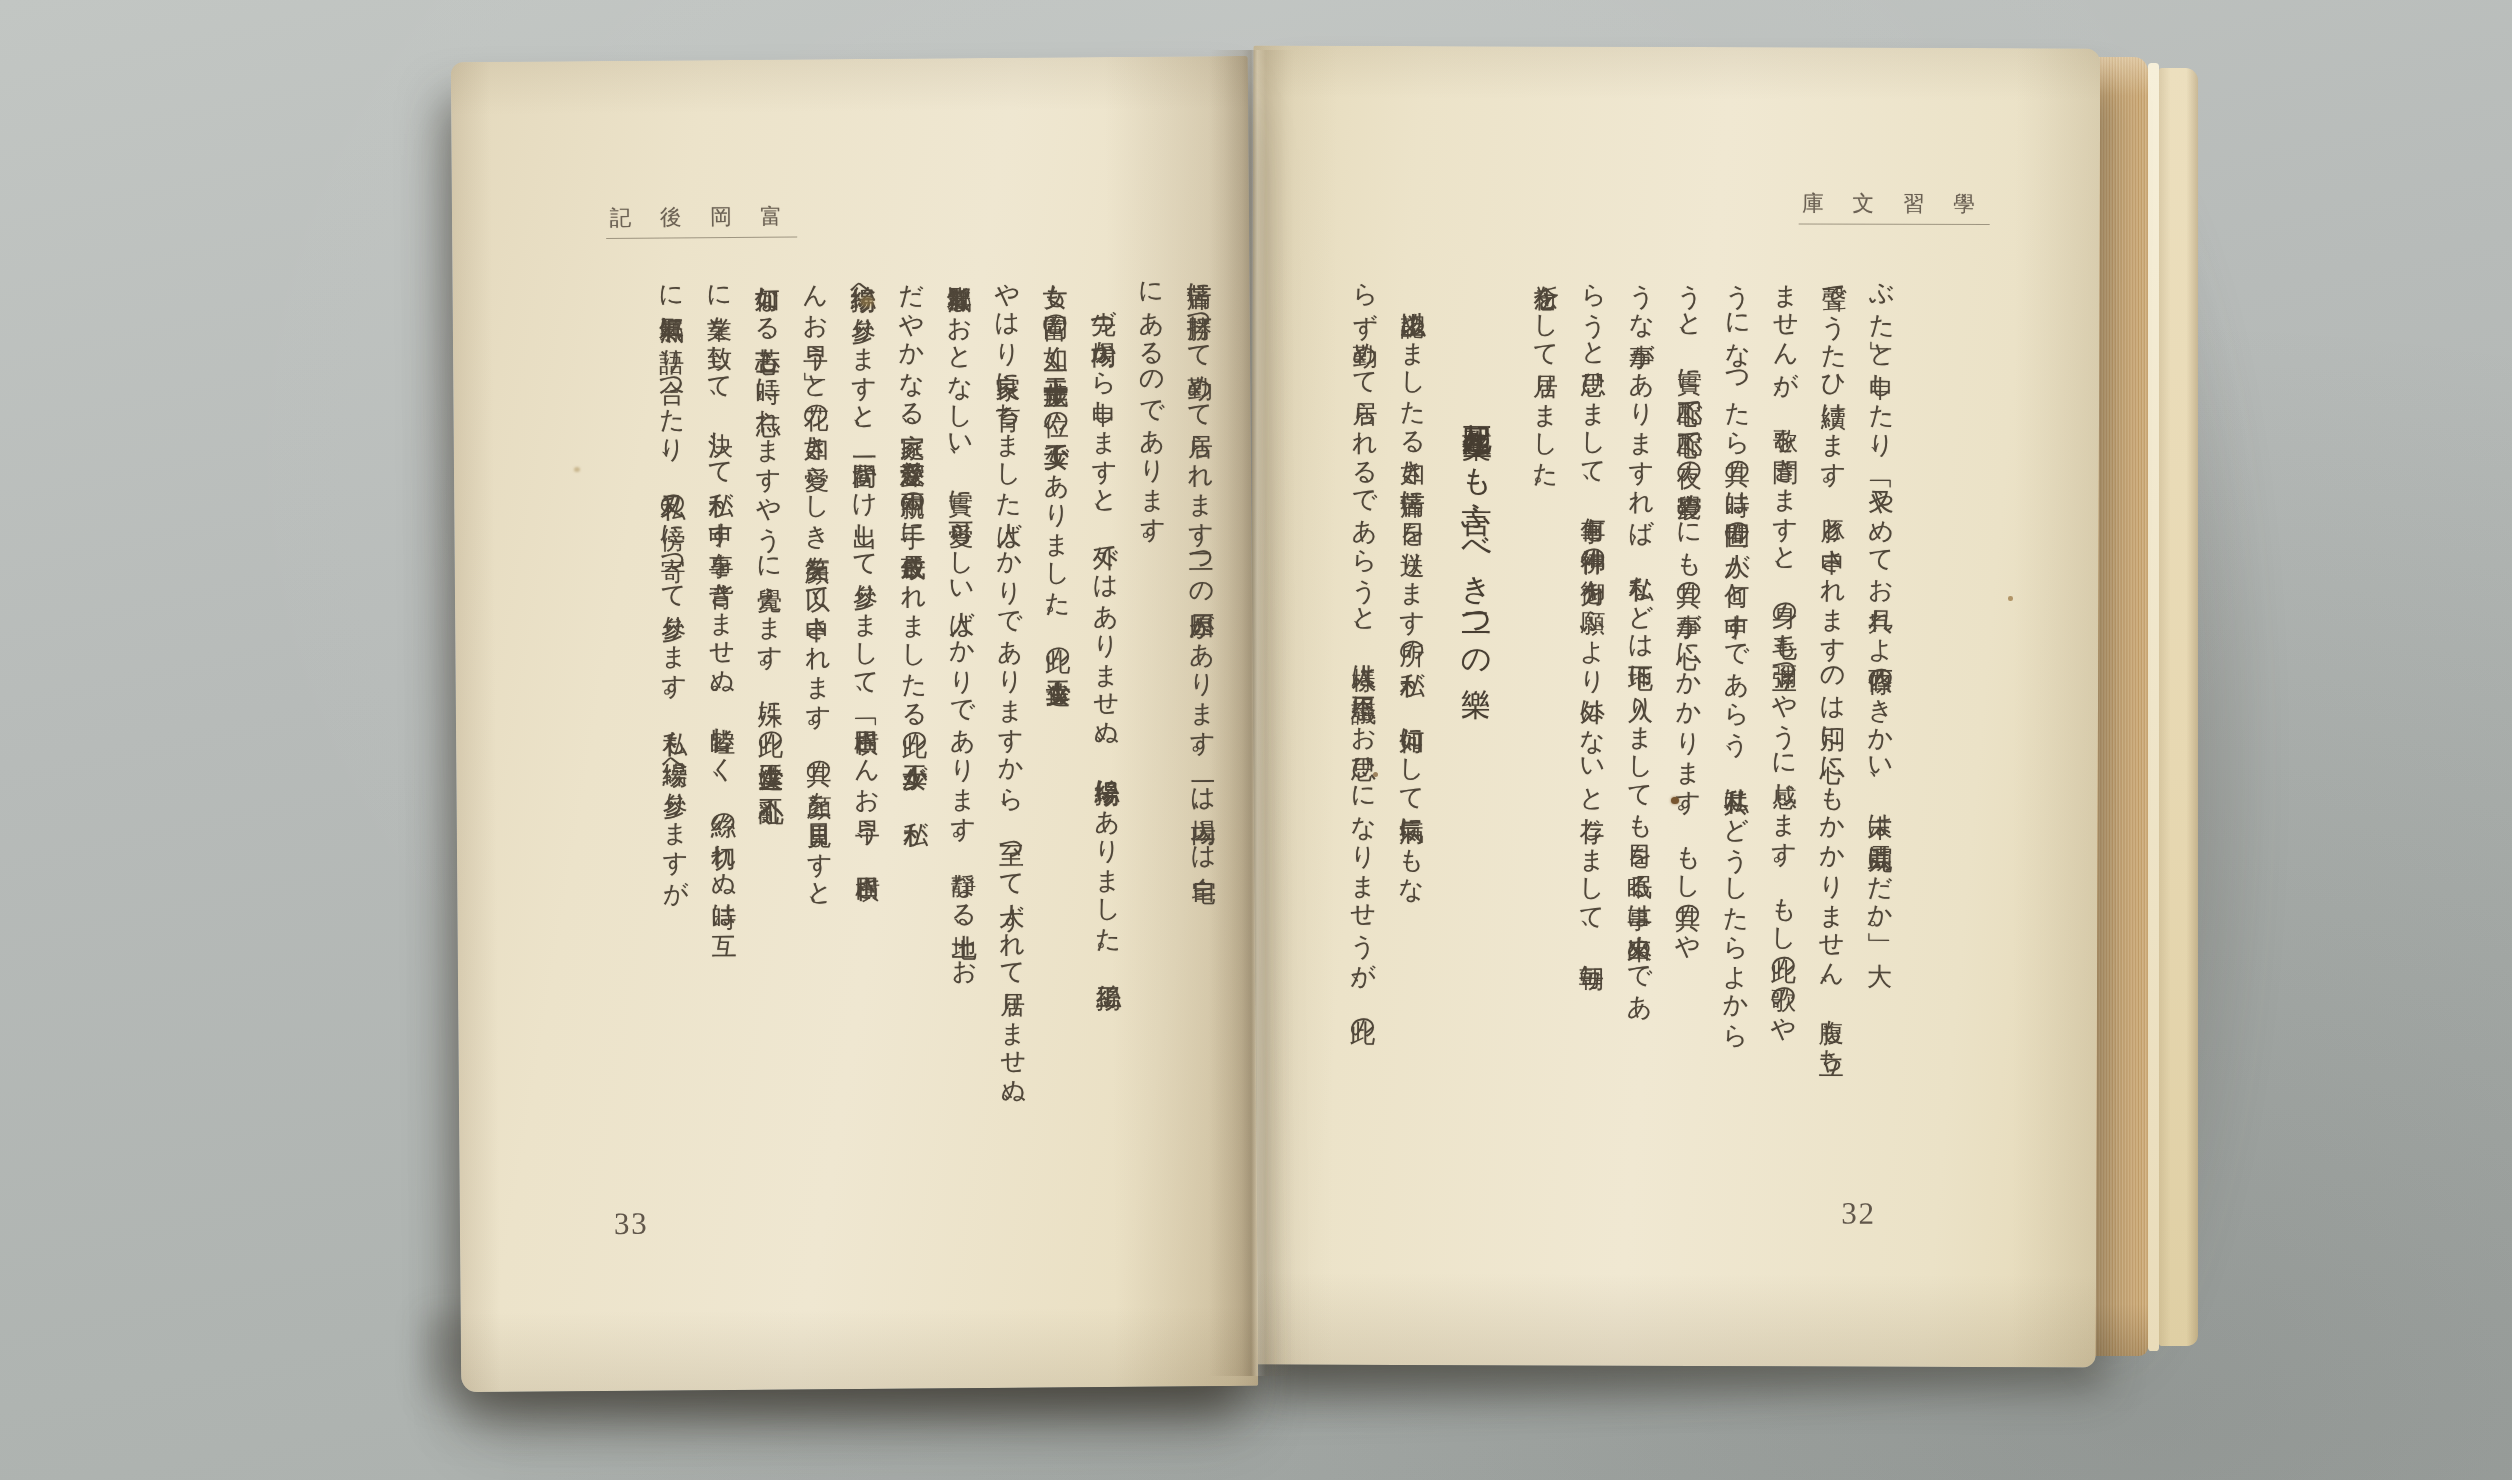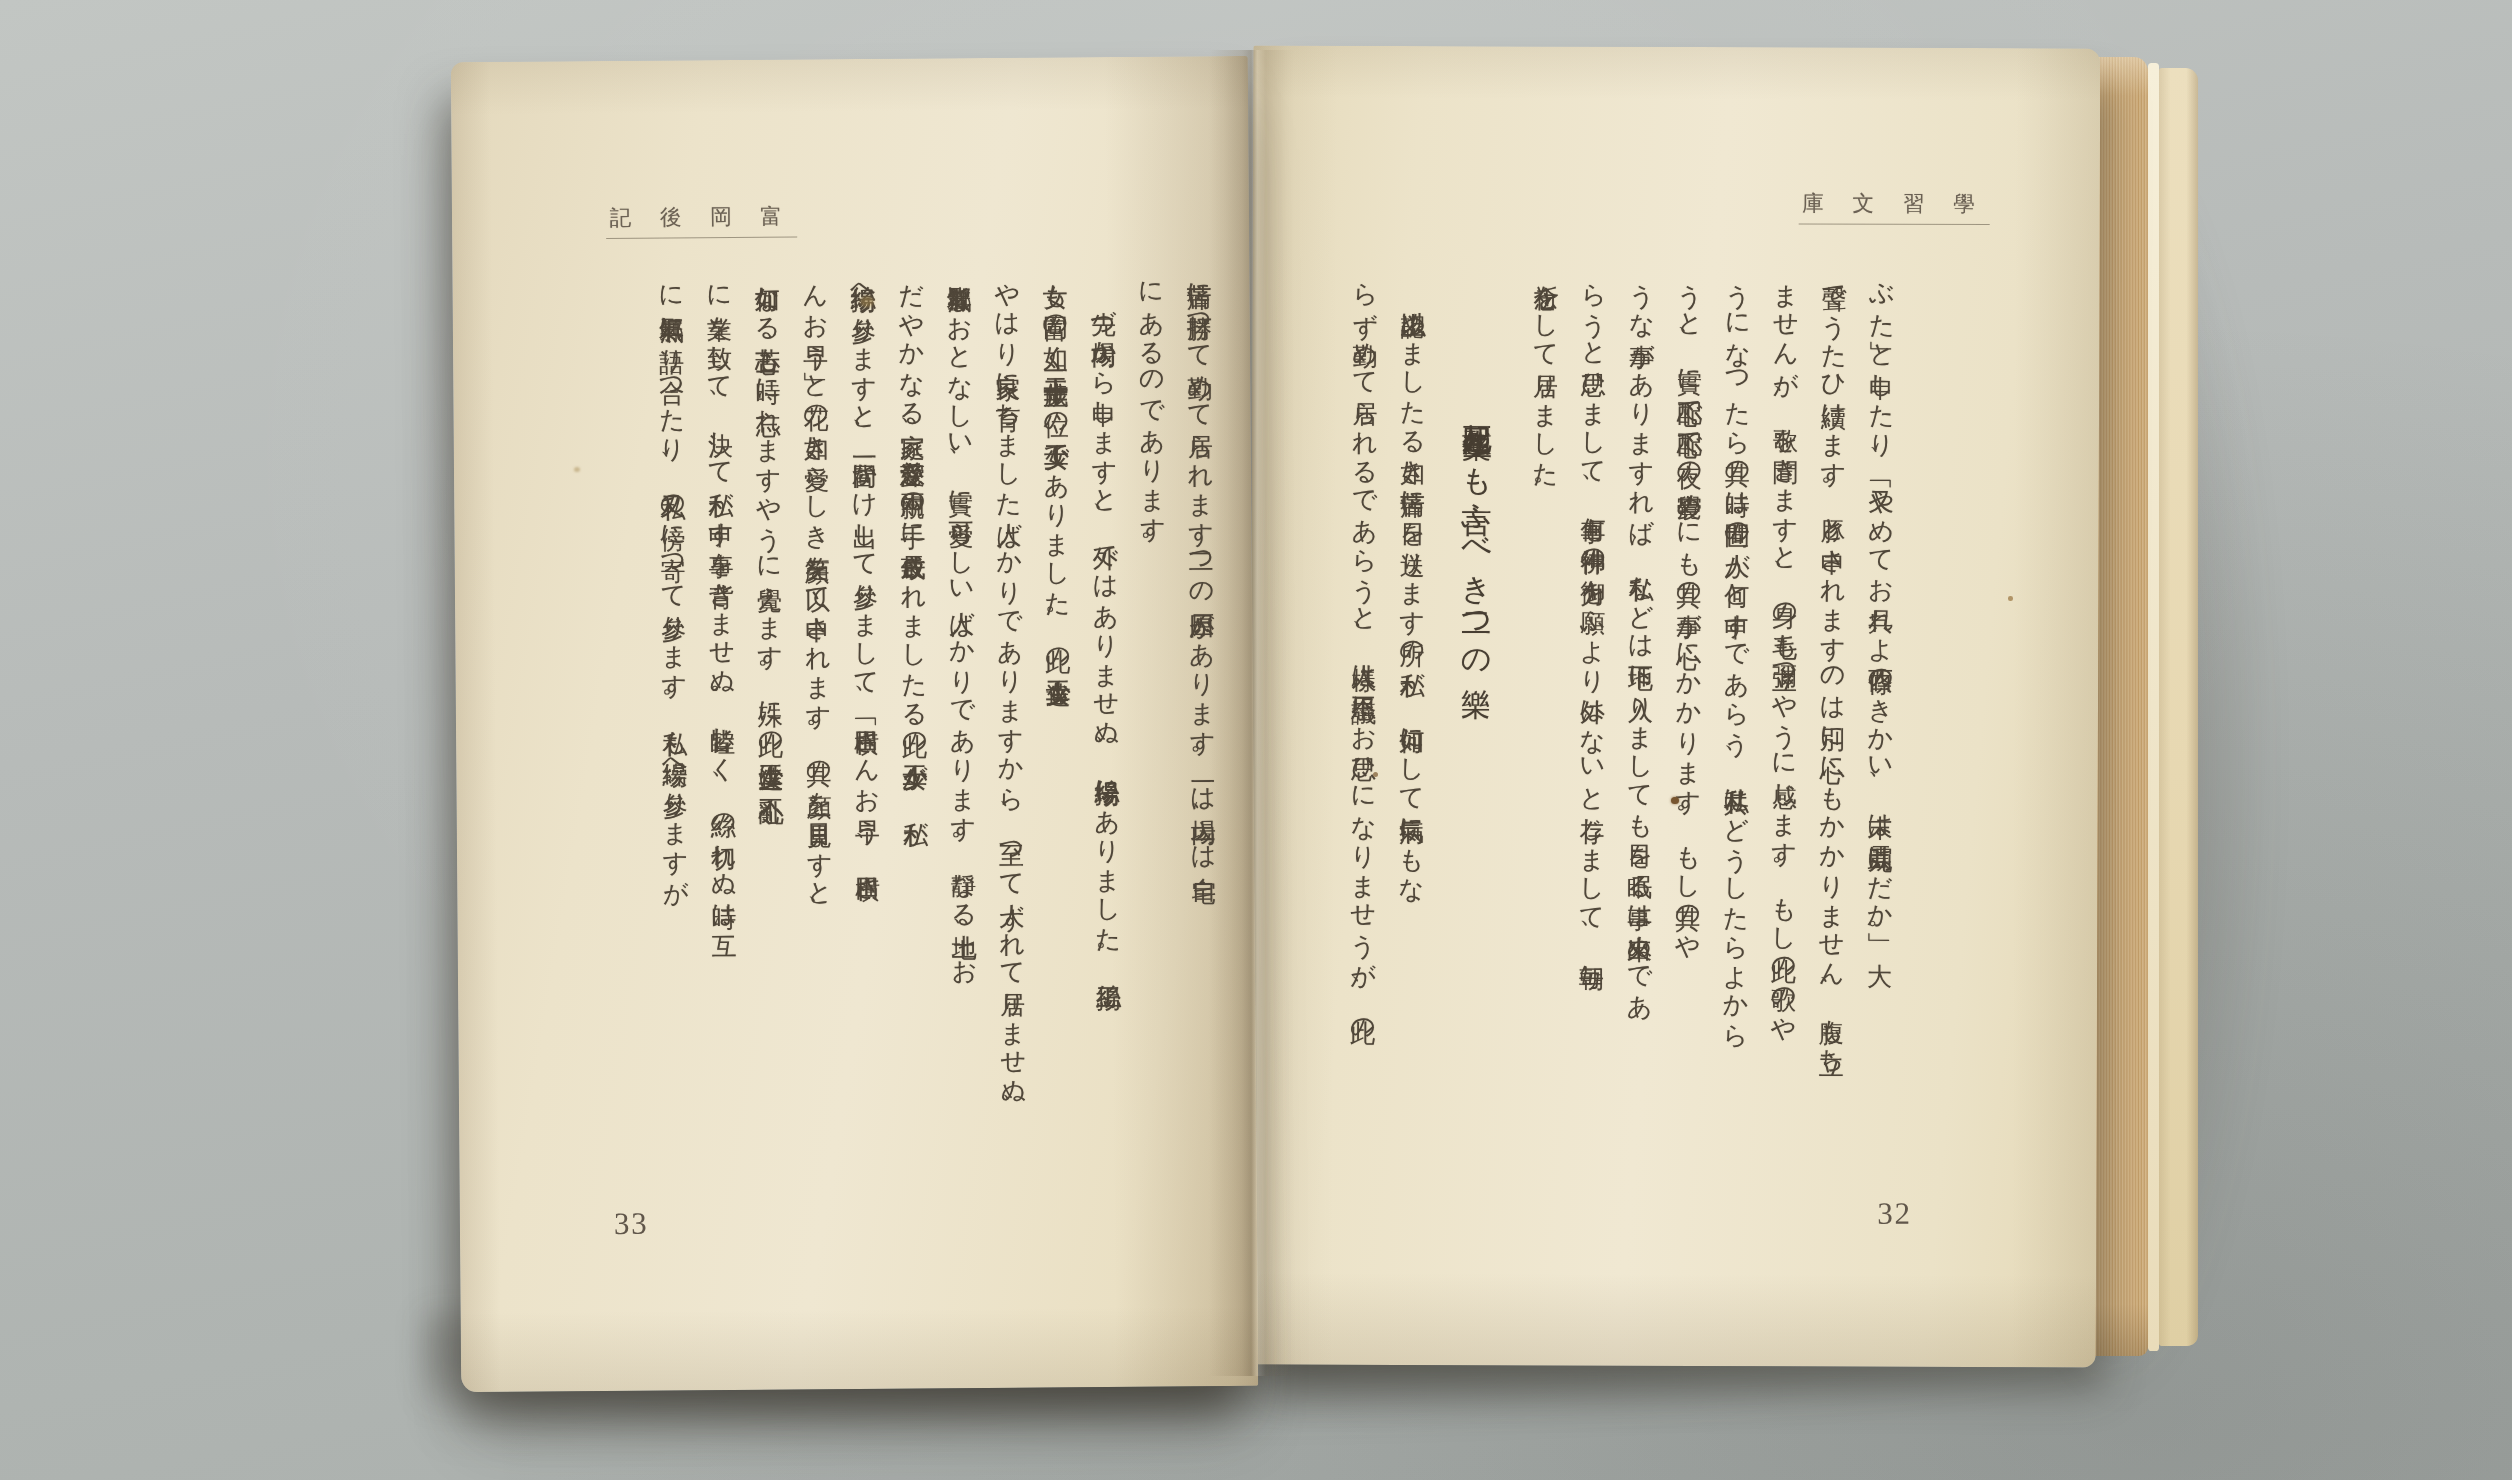--- a/index.html
+++ b/index.html
@@ -143,21 +143,21 @@
       <p class="col">うになつたら其の時は世間の人が何と申すであらう、私共はどうしたらよから</p>
       <p class="col">うと、實に心配で心配で夜の寢覺めにも其の事が心にかかります。もし其のや</p>
       <p class="col">うな事がありますれば、私などは地下に入りましても目を眠る事は出來ぬであ</p>
       <p class="col">らうと思ひまして、何事も神佛の御力を願ふより外はないと存じまして、毎朝</p>
       <p class="col">祈念をして居りました。</p>
       <p class="heading">起死回生藥とも言ふべき二つの樂</p>
       <p class="col indent">以上認めましたる如き苦痛に日を送ります所の私が、如何にして病氣にもな</p>
       <p class="col">らず勤めて居られるであらうと、人樣は不思議にお思ひになりませうが、此の</p>
     </div>
 
-    <div class="page-number" style="left:628px; top:1148px;">32</div>
+    <div class="page-number" style="left:592px; top:1148px;">32</div>
   </div>
 
   <div class="page left-page">
 
     <div class="running-head" style="left:154px; top:142px;">記 後 岡 富</div>
 
     <div class="vblock" style="top:208px; right:27px;">
       <p class="col">苦痛に打勝つて勤めて居られます二つの原因があります。一は場內、一は自宅</p>
       <p class="col">にあるのであります。</p>
       <p class="col indent">先づ場內から申しますと、外ではありませぬ、絲揚場にありました。絲揚工</p>

